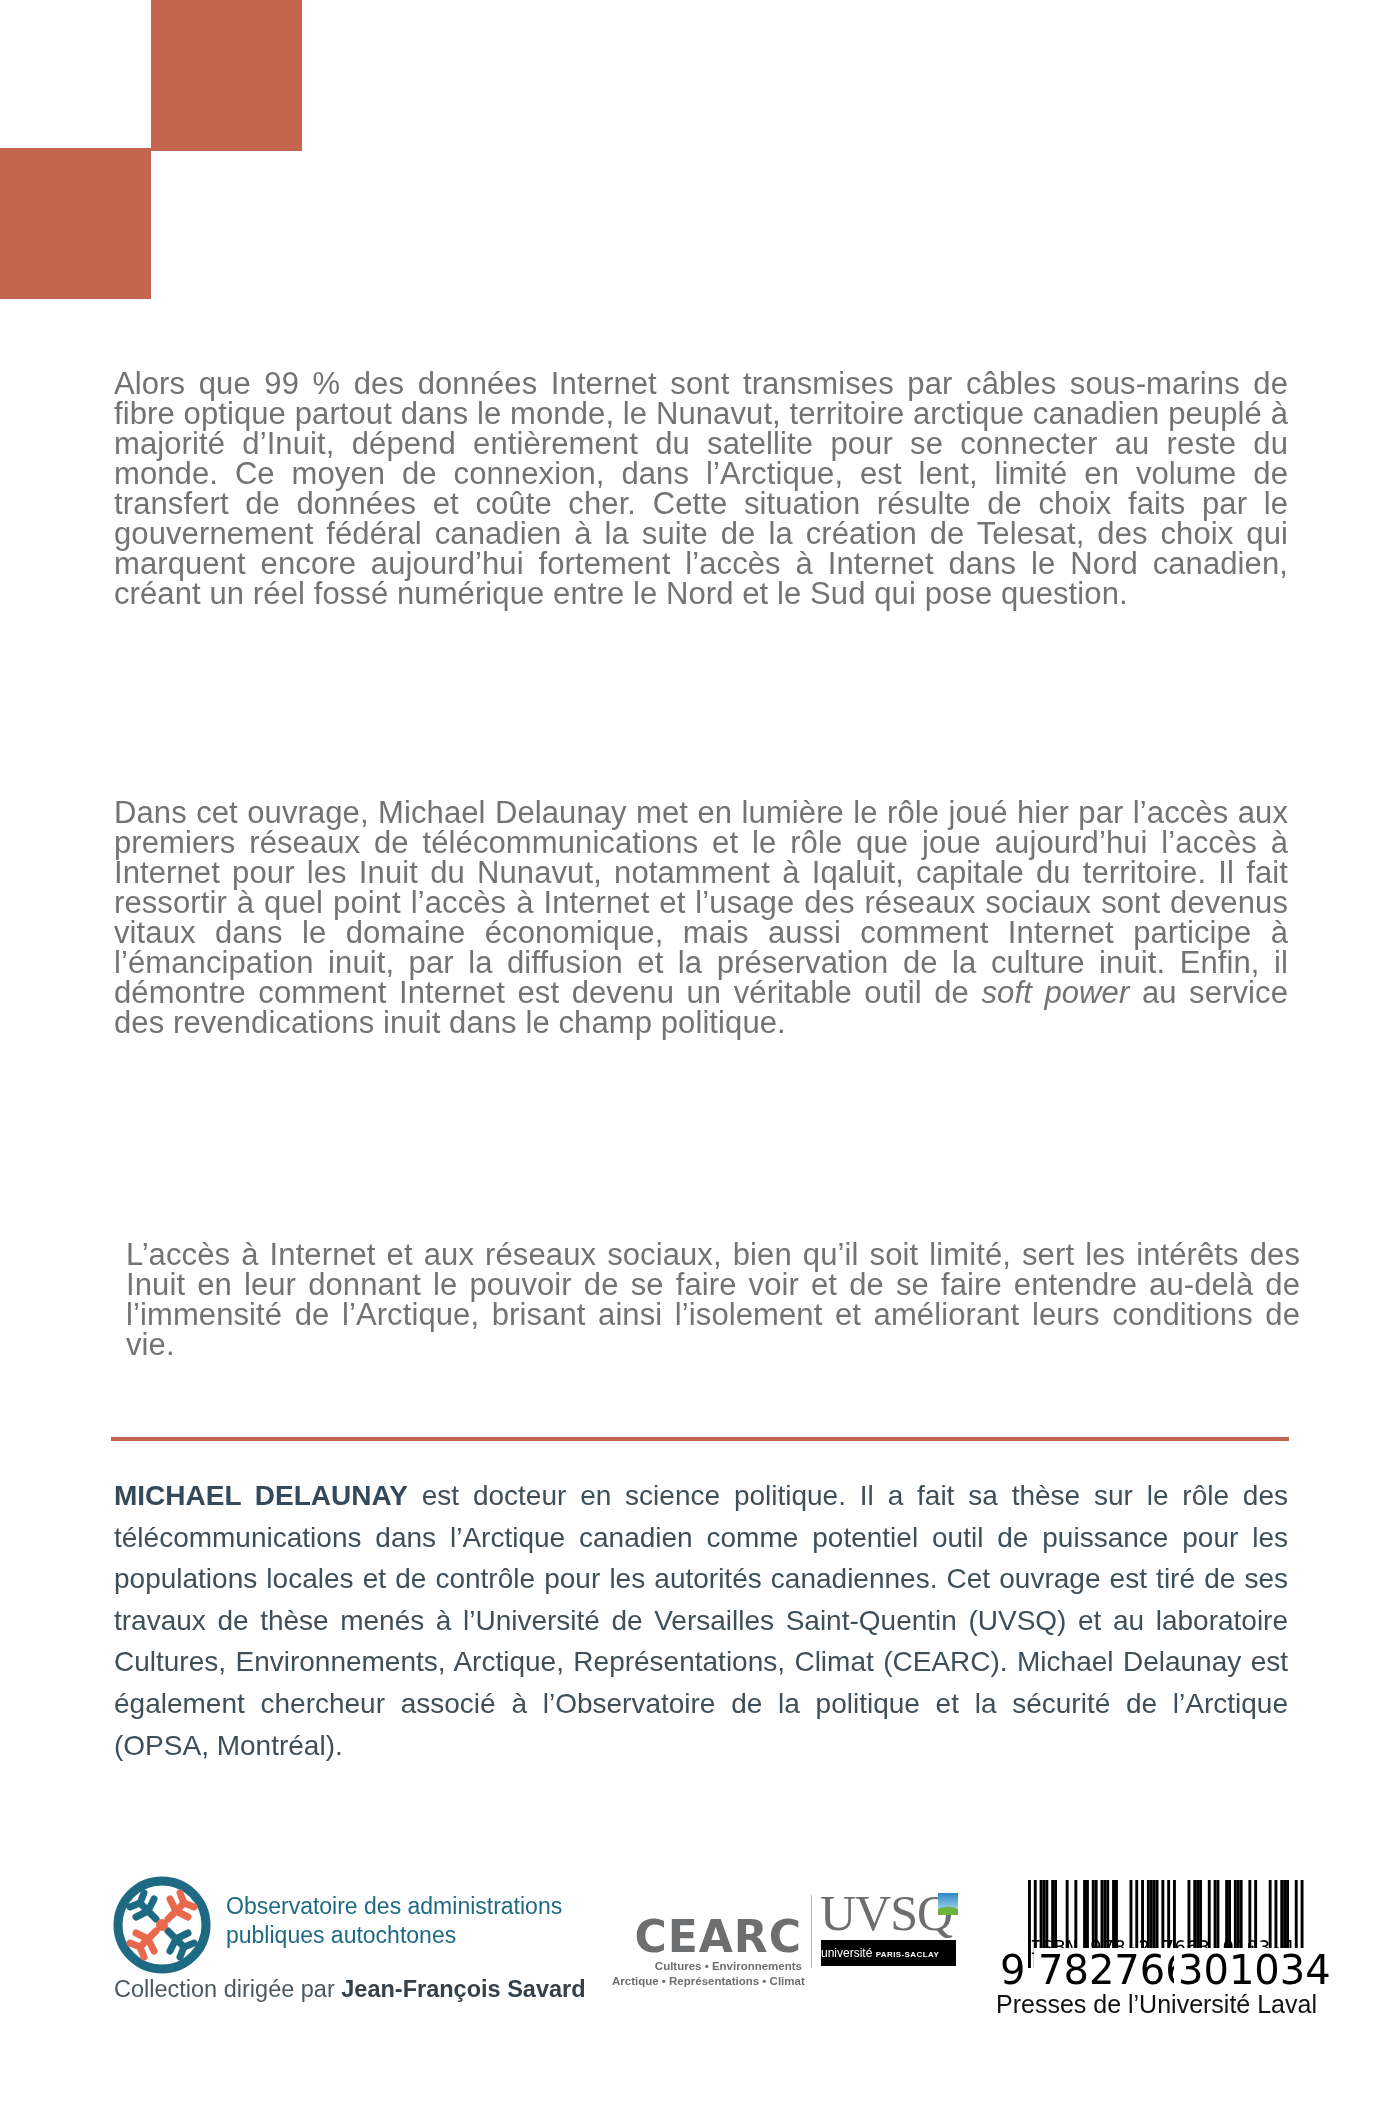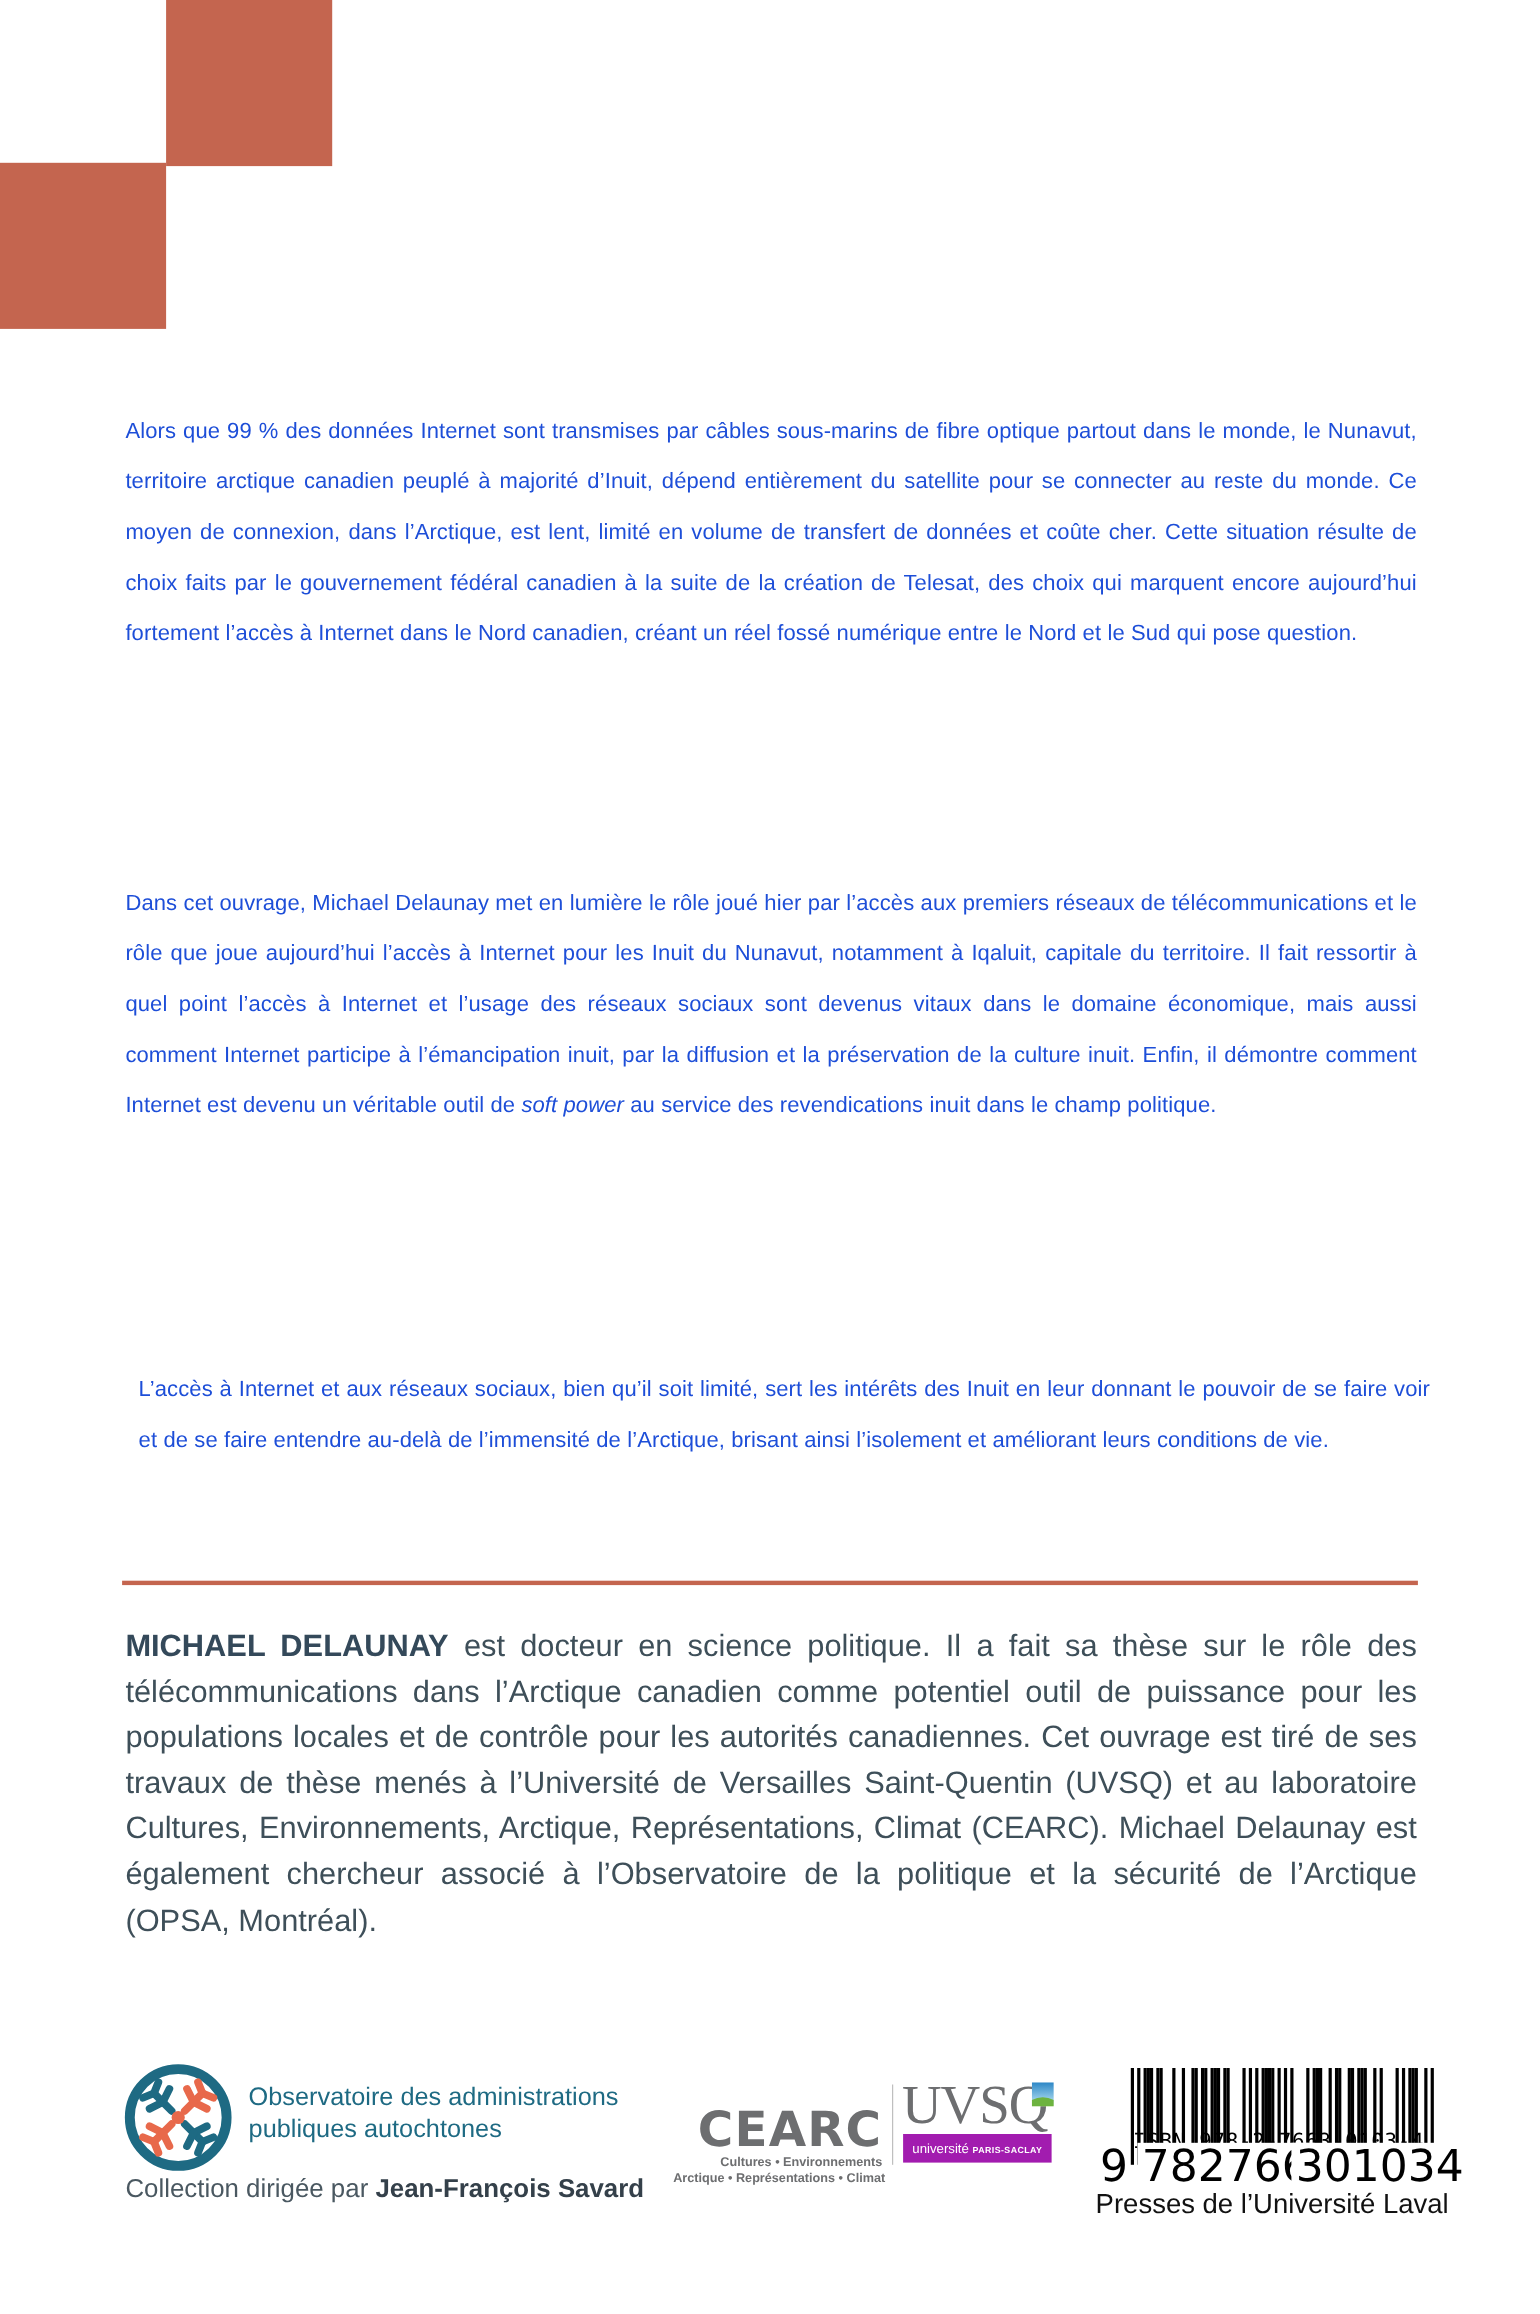--- a/index.html
+++ b/index.html
@@ -8,24 +8,24 @@
     background: #FFFFFF;
     font-family: "Liberation Sans", "DejaVu Sans", sans-serif;
     color: #3E4F59;
   }
   .sq { position: absolute; background: #C4654F; }
   .sq-top { left: 151px; top: 0; width: 151px; height: 151px; }
   .sq-bottom { left: 0; top: 148px; width: 151px; height: 151px; }
 
   .text-block {
     position: absolute; left: 114px; width: 1174px;
-    font-size: 20px; line-height: 46px;
+    font-size: 31px; line-height: 30px;
     text-align: justify; text-align-last: left;
     letter-spacing: 0.1px;
-    color: #1d4ed8;
+    color: #737373;
   }
   #p1 { top: 369px; }
   #p2 { top: 798px; }
   #p3 { top: 1228px; }
   .text-block em { font-style: italic; }
 
   .rule {
     position: absolute; left: 111px; top: 1437px; width: 1178px; height: 4px;
     background: #C4654F;
   }
@@ -66,22 +66,22 @@
   .uvsq {
     position: absolute; left: 820px; top: 1888px;
     font-family: "Liberation Serif", "DejaVu Serif", serif;
     font-size: 50px; color: #6D6E70; line-height: 50px; letter-spacing: -1px;
   }
   .uvsq-emblem {
     position: absolute; left: 938px; top: 1893px; width: 20px; height: 22px;
   }
   .paris-saclay {
     position: absolute; left: 821px; top: 1940px; width: 135px; height: 26px;
-    background: #a21caf; color: #FFFFFF;
-    font-size: 12px; line-height: 26px; text-align: center; white-space: nowrap;
+    background: #000000; color: #FFFFFF;
+    font-size: 12px; line-height: 26px; text-align: left; white-space: nowrap;
   }
   .paris-saclay .small { font-size: 8px; font-weight: bold; letter-spacing: 0.4px; }
 
   
   .isbn-label {
     position: absolute; left: 1030px; top: 1936px;
     font-family: "DejaVu Sans Mono", "Liberation Mono", monospace;
     font-size: 19px; color: #000; letter-spacing: 0.6px;
   }
   .barcode { position: absolute; left: 1000px; top: 1878px; width: 320px; height: 92px; }

